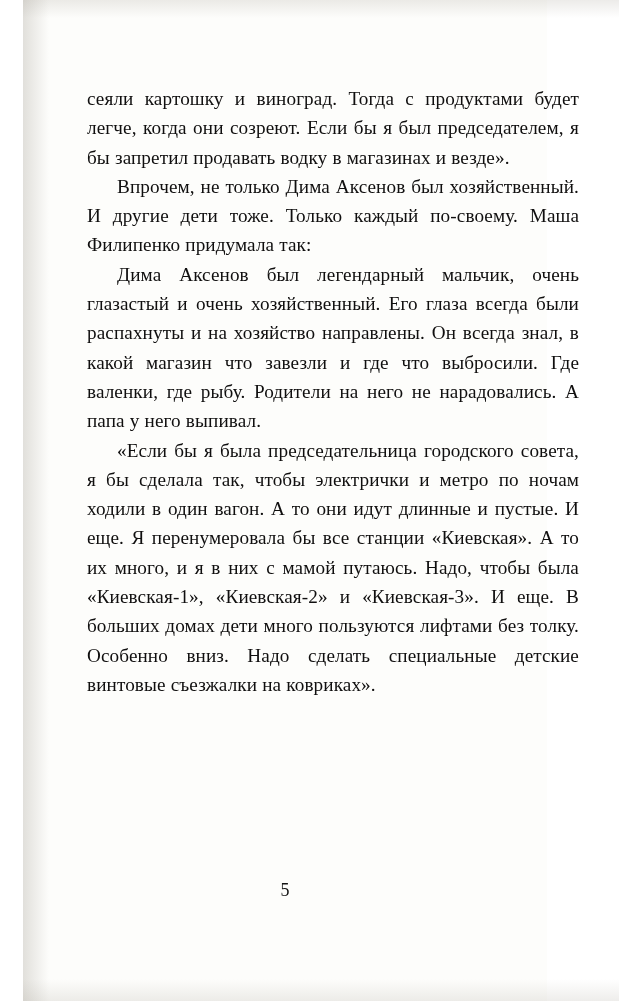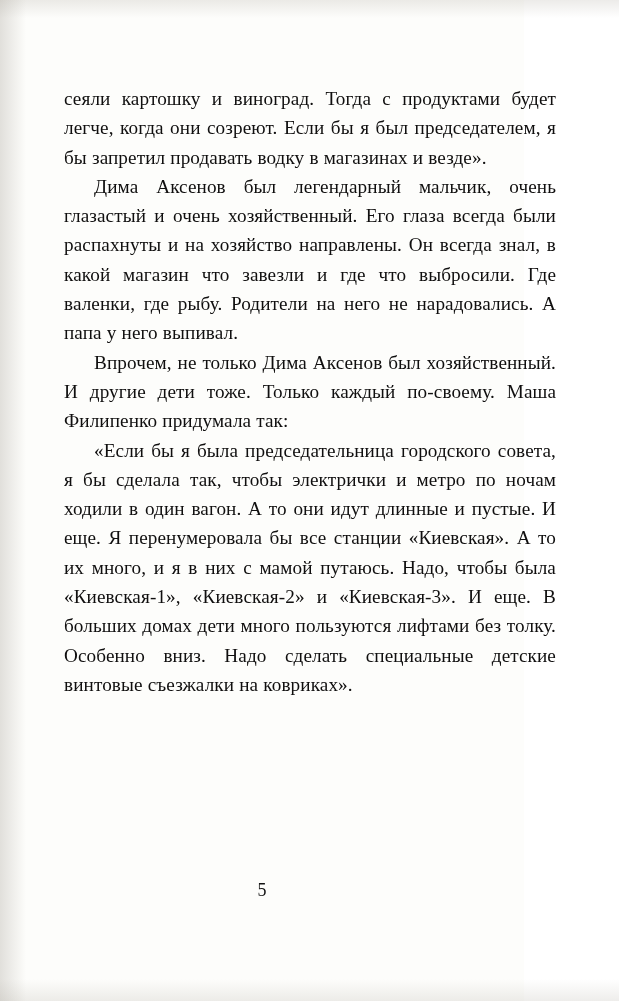--- a/index.html
+++ b/index.html
@@ -13,20 +13,21 @@
     overflow: hidden;
     font-family: "Liberation Serif", "DejaVu Serif", serif;
     color: #0b0b0b;
   }
   .page {
     position: relative;
     width: 524px;
     height: 1001px;
     background: #fdfdfb;
     box-sizing: border-box;
+    margin-left: 23px;
   }
   .text-column {
     position: absolute;
     left: 64px;
     top: 84px;
     width: 492px;
   }
   p.para {
     margin: 0;
     font-size: 19.2px;
@@ -77,20 +78,20 @@
 <body>
 
 <div class="page">
 
   <div class="edge-shade-top"></div>
   <div class="edge-shade-left"></div>
   <div class="edge-shade-bottom"></div>
 
   <div class="text-column">
     <p class="para">сеяли картошку и виноград. Тогда с продуктами будет легче, когда они созреют. Если бы я был председателем, я бы запретил продавать водку в магазинах и везде».</p>
+    <p class="para indent">Впрочем, не только Дима Аксенов был хозяйственный. И другие дети тоже. Только каждый по-своему. Маша Филипенко придумала так:</p>
     <p class="para indent">Дима Аксенов был легендарный мальчик, очень глазастый и очень хозяйственный. Его глаза всегда были распахнуты и на хозяйство направлены. Он всегда знал, в какой магазин что завезли и где что выбросили. Где валенки, где рыбу. Родители на него не нарадовались. А папа у него выпивал.</p>
-    <p class="para indent">Впрочем, не только Дима Аксенов был хозяйственный. И другие дети тоже. Только каждый по-своему. Маша Филипенко придумала так:</p>
     <p class="para indent">«Если бы я была председательница городского совета, я бы сделала так, чтобы электрички и метро по ночам ходили в один вагон. А то они идут длинные и пустые. И еще. Я перенумеровала бы все станции «Киевская». А то их много, и я в них с мамой путаюсь. Надо, чтобы была «Киевская-1», «Киевская-2» и «Киевская-3». И еще. В больших домах дети много пользуются лифтами без толку. Особенно вниз. Надо сделать специальные детские винтовые съезжалки на ковриках».</p>
   </div>
 
   <div class="folio">5</div>
 
 </div>
 
 </body></html>

